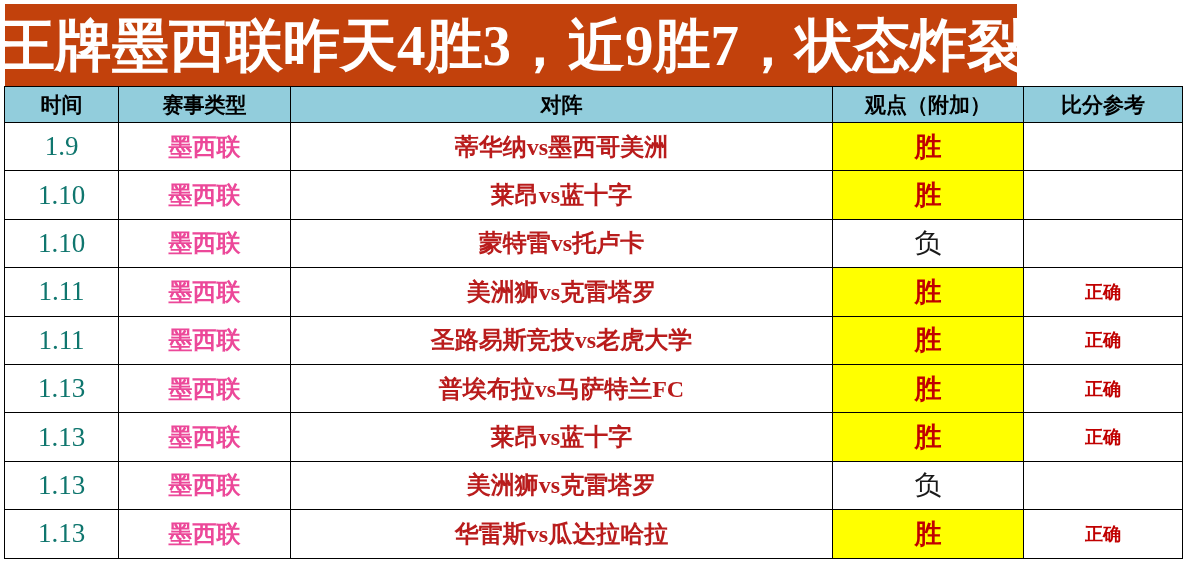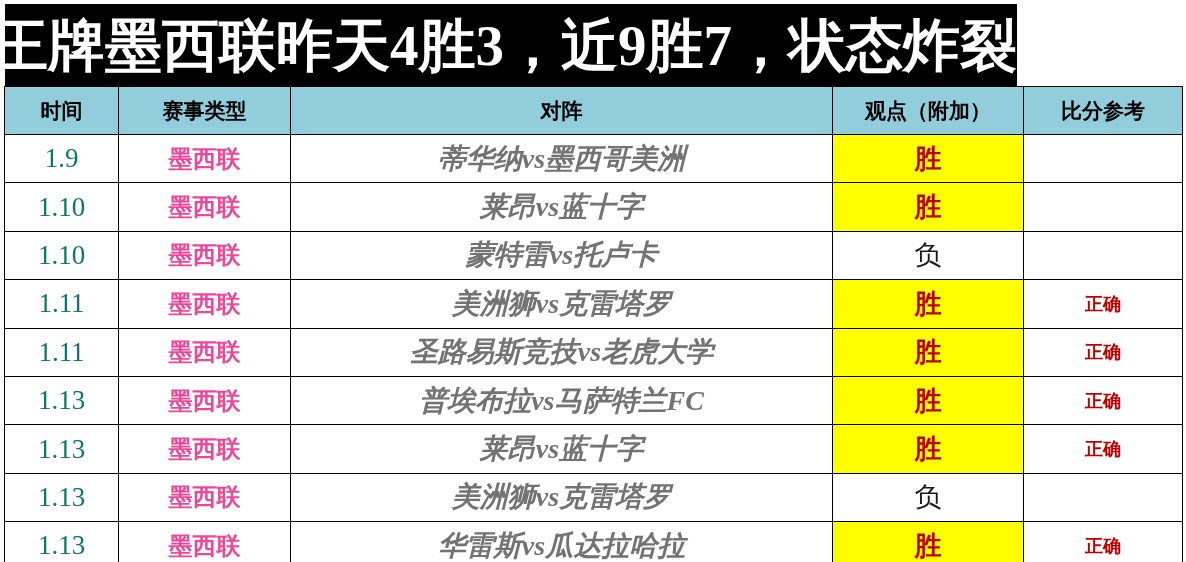--- a/index.html
+++ b/index.html
@@ -22,24 +22,24 @@
     box-sizing: border-box;
   }
 
   
   .banner {
     position: absolute;
     left: 5px;
     top: 4px;
     width: 1012px;
     height: 82px;
-    background: #000000;
+    background: #c2410c;
     display: flex;
     align-items: center;
-    justify-content: flex-end;
+    justify-content: center;
     overflow: hidden;
   }
   .banner-title {
     color: #ffffff;
     font-family: "Liberation Serif", "DejaVu Serif", serif;
     font-weight: 700;
     font-size: 57px;
     line-height: 1;
     letter-spacing: 0px;
     white-space: nowrap;
@@ -72,21 +72,21 @@
   }
 
   
   .col-time   { width: 114px; }
   .col-league { width: 172px; }
   .col-match  { width: 542px; }
   .col-view   { width: 191px; }
   .col-score  { width: 159px; }
 
   
-  thead tr { height: 48px; border-radius: 18px; }
+  thead tr { height: 36px; border-radius: 18px; }
   thead th {
     background: #92cddc;
     color: #000000;
     font-weight: 700;
     font-size: 21px;
     border-top: 1px solid #7fb8c6;
     border-bottom: 1px solid #000000;
   }
 
   
@@ -97,24 +97,23 @@
     color: #0f766e;
     font-size: 27px;
     font-weight: 400;
   }
   .cell-league {
     color: #ec4899;
     font-size: 24px;
     font-weight: 700;
   }
   .cell-match {
-    color: #737373;
-    font-size: 28px;
-    font-weight: 700;
-    font-style: italic;
+    color: #b91c1c;
+    font-size: 24px;
+    font-weight: 700;
   }
   .cell-view {
     font-size: 27px;
     font-weight: 700;
     color: #c00000;
   }
   .cell-view.win {
     background: #ffff00 !important;
     color: #c00000;
     font-weight: 700;

